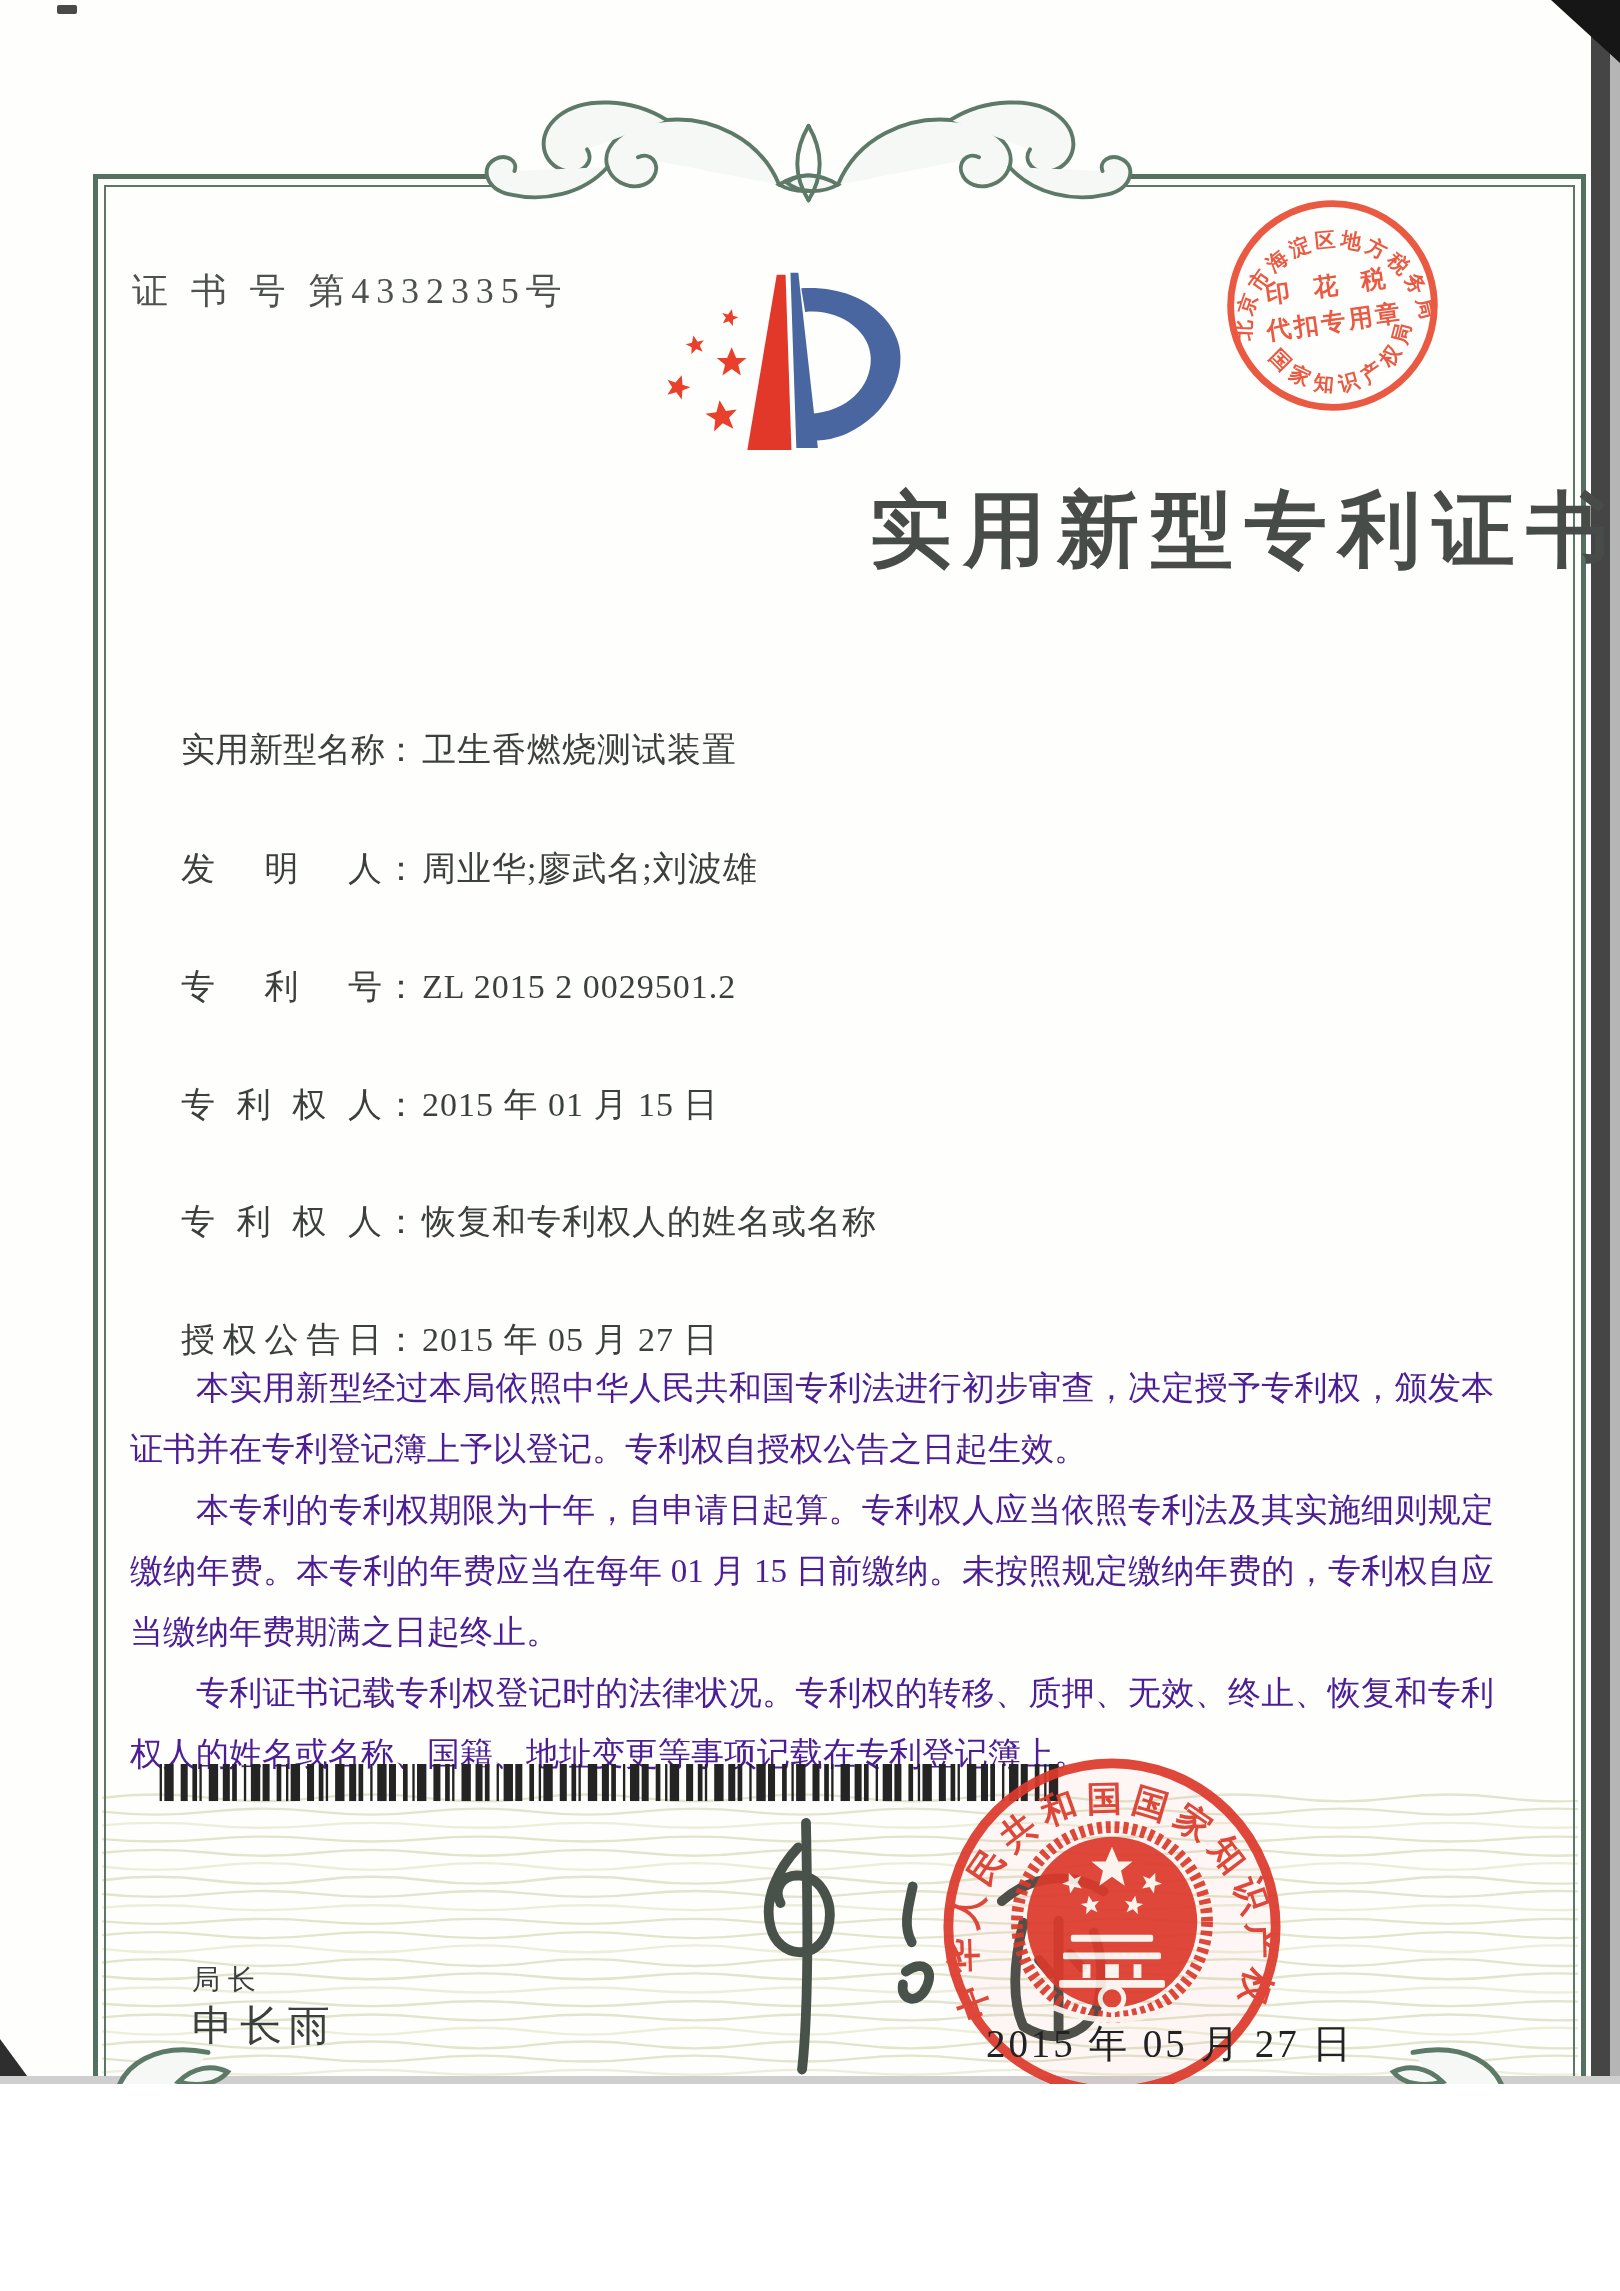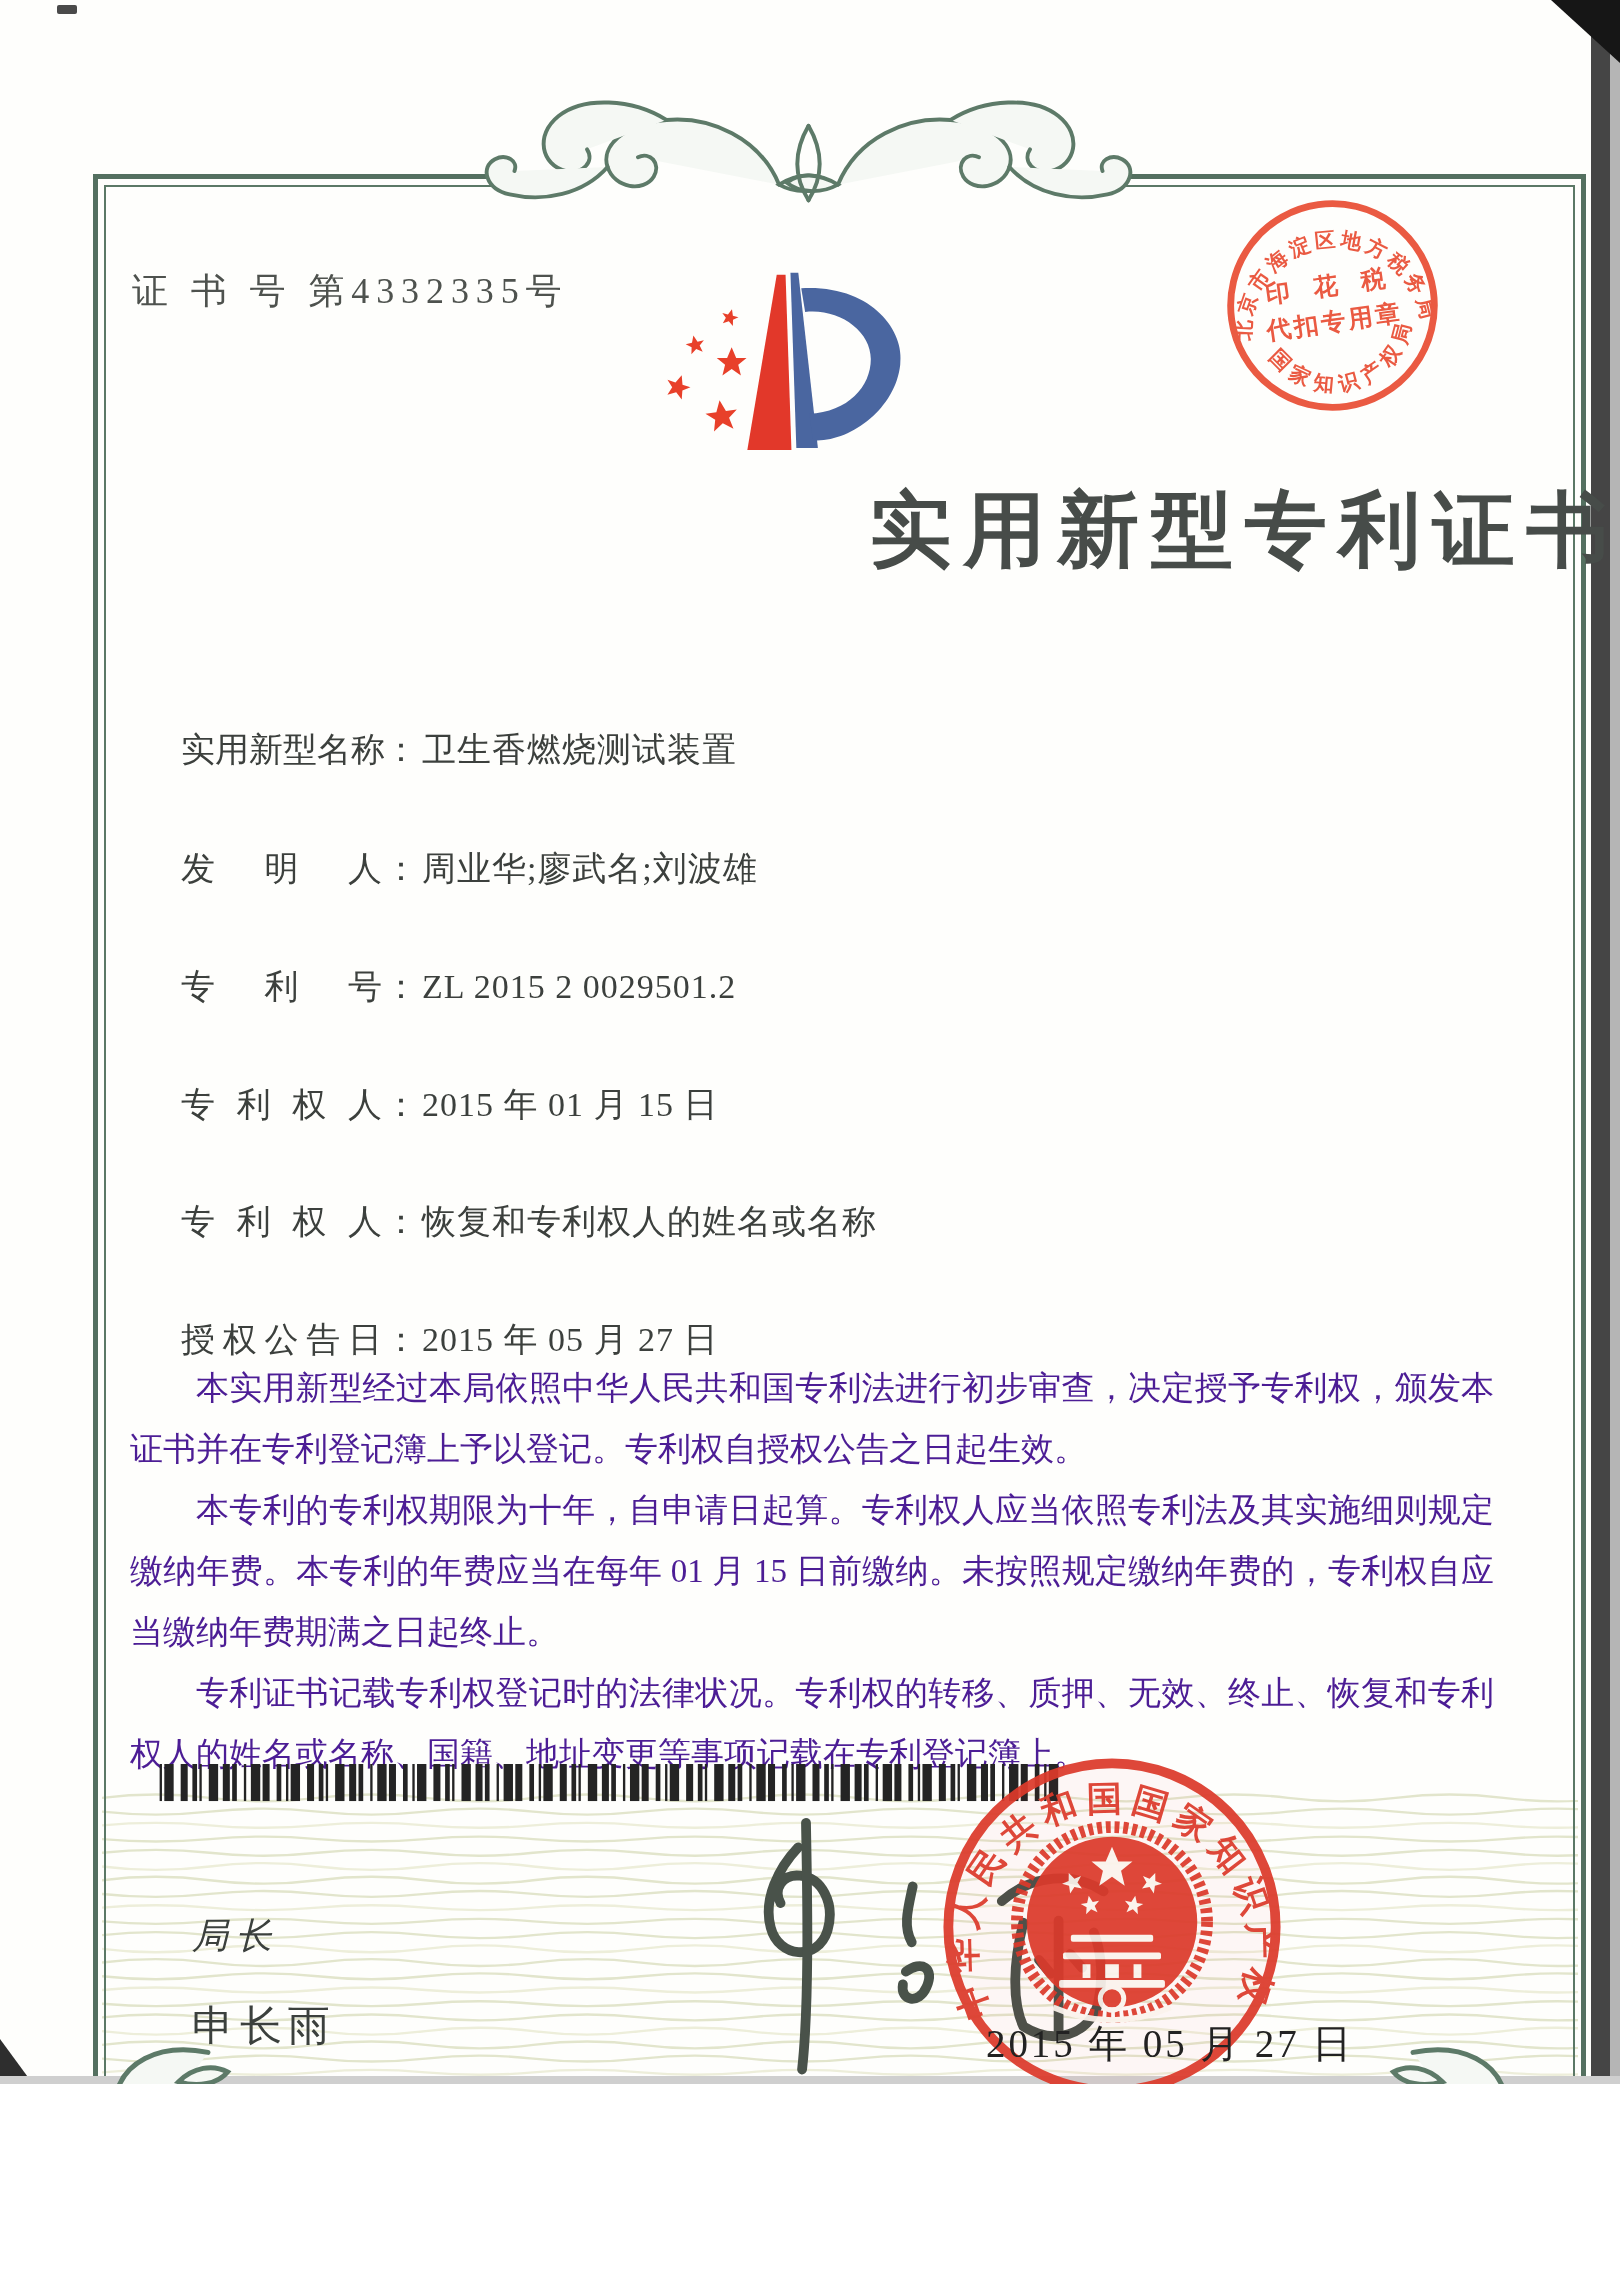--- a/index.html
+++ b/index.html
@@ -32,22 +32,22 @@
   .row .lbl{display:inline-block;width:201px;text-align:justify;text-align-last:justify;vertical-align:baseline;margin-top:23px;}
   .row .sep{display:inline-block;margin:0 3.9px 0 2px;}
   .row .val{letter-spacing:1px;}
   .r0{top:704px}.r1{top:823px}.r2{top:941px}.r3{top:1059px}.r4{top:1176px}.r5{top:1294px}
   
   .body-text{position:absolute;left:130px;top:1358px;width:1364px;z-index:2;
              font-size:33px;line-height:61px;text-align:justify;color:#4c1d95;}
   .body-text p{margin:0;text-indent:2em;}
   
   .barcode{position:absolute;left:157px;top:1764px;z-index:2;}
-  .director-label{position:absolute;left:192px;top:1912px;z-index:2;font-family:"Liberation Sans","DejaVu Sans",sans-serif;
-                  font-size:36px;letter-spacing:7.8px;color:#3b403d;font-weight:500;font-style:italic;}
+  .director-label{position:absolute;left:192px;top:1961px;z-index:2;font-family:"Liberation Sans","DejaVu Sans",sans-serif;
+                  font-size:28px;letter-spacing:7.8px;color:#3b403d;font-weight:500;}
   .director-name{position:absolute;left:192px;top:1998px;z-index:2;font-family:"Liberation Sans","DejaVu Sans",sans-serif;
                  font-size:42px;letter-spacing:5.9px;color:#3b403d;font-weight:500;}
   .signature{position:absolute;left:712px;top:1803px;z-index:3;}
   .seal{position:absolute;left:916px;top:1721px;z-index:4;opacity:.93;}
   .seal-date{position:absolute;left:986px;top:2017px;z-index:5;font-size:39px;letter-spacing:2.9px;color:#222;white-space:nowrap;}
   .footer-page{position:absolute;left:4px;right:0;top:2117px;text-align:center;z-index:2;
                font-size:29px;letter-spacing:3.9px;color:#45494 5;color:#454945;}
   .ornament-top{position:absolute;left:289px;top:69px;z-index:3;}
   .corner-bl{position:absolute;left:61px;top:2023px;z-index:2;}
   .corner-br{position:absolute;left:1364px;top:2023px;z-index:2;transform:scaleX(-1);}

